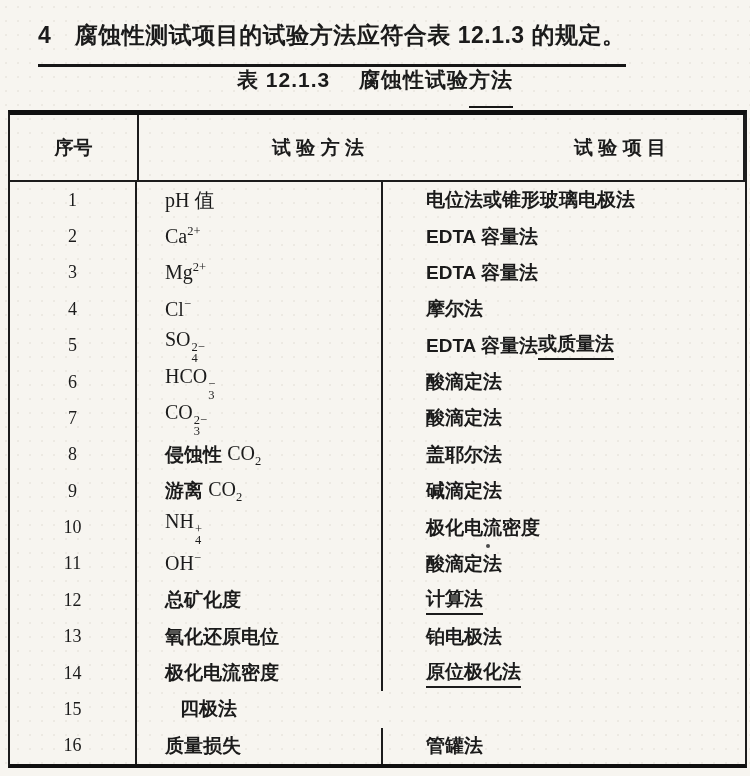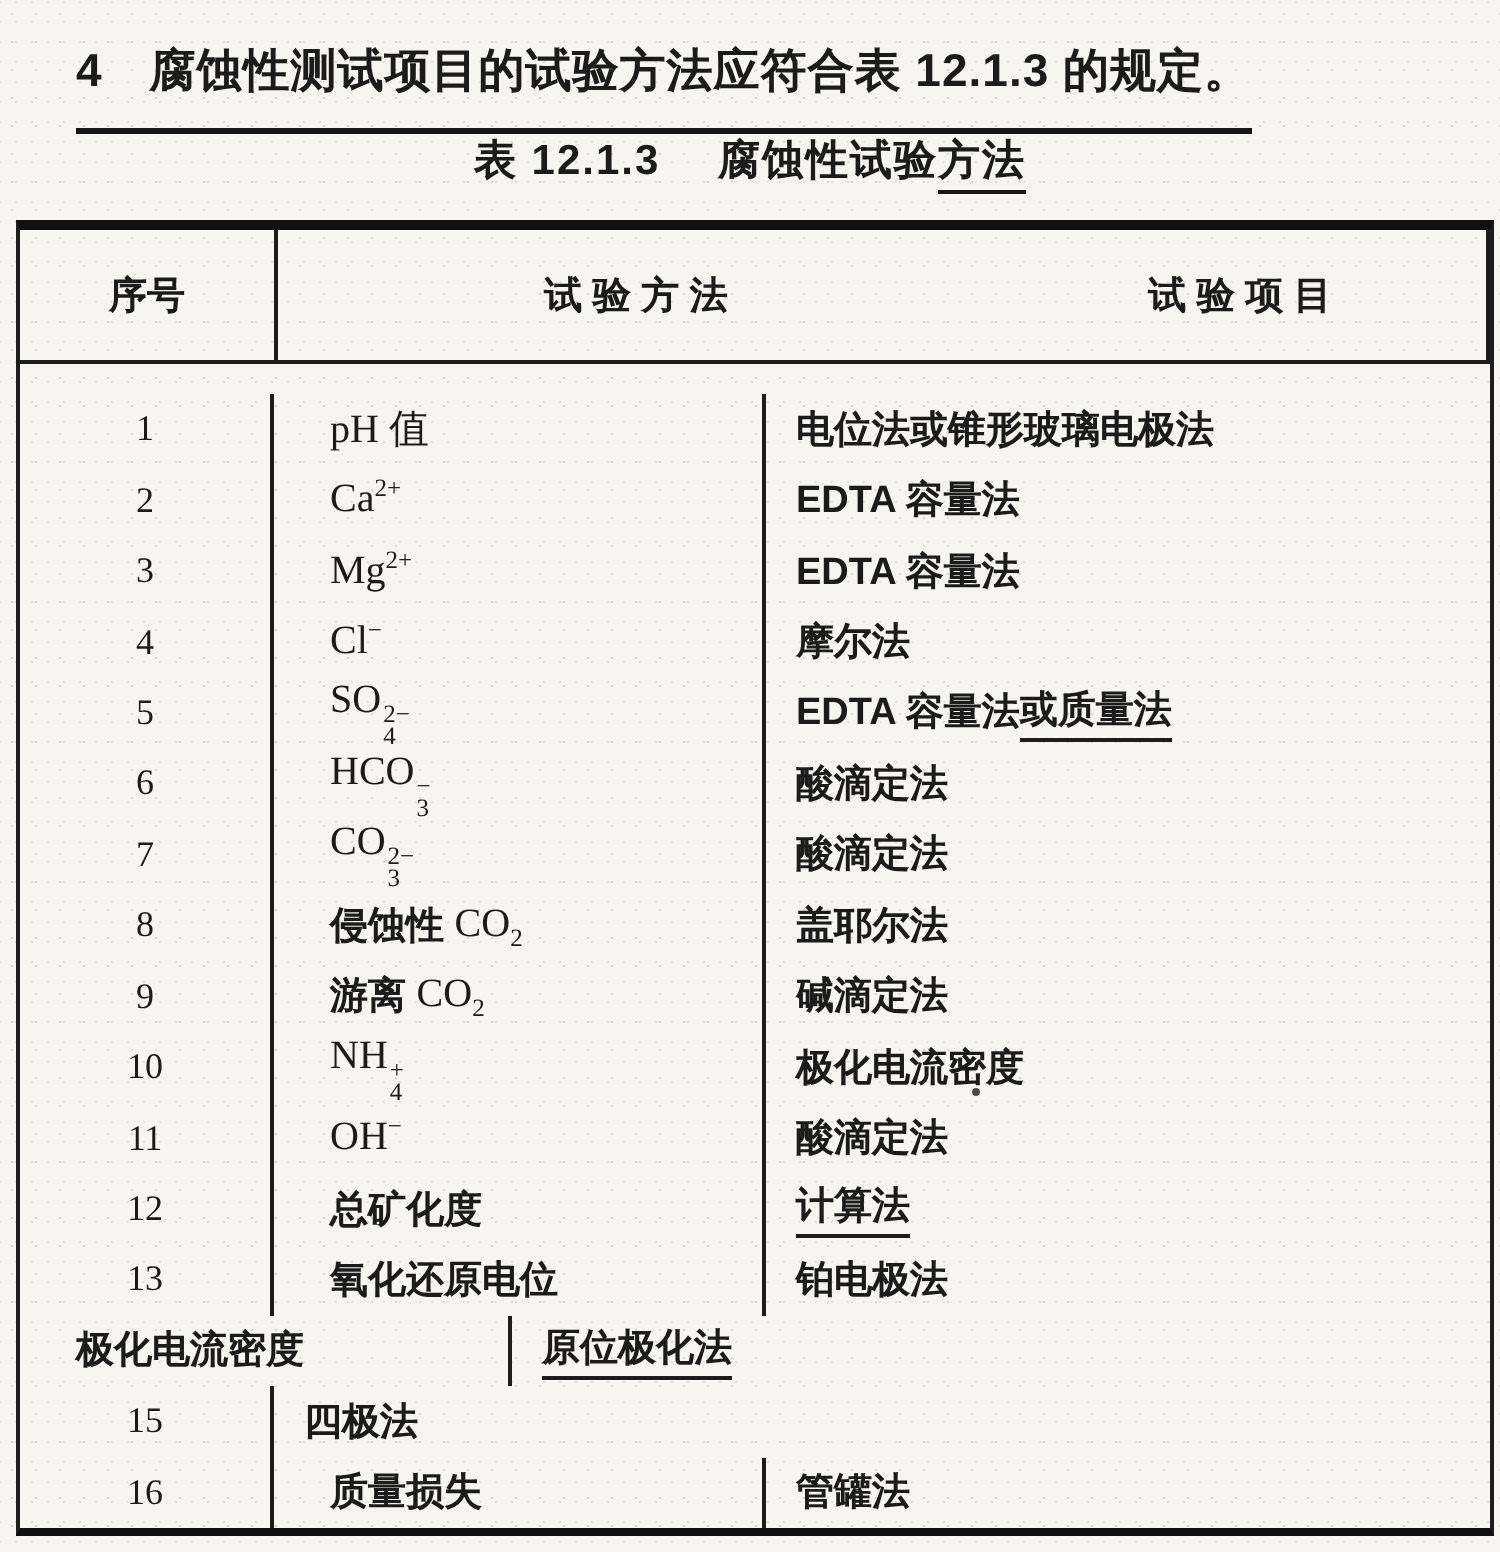--- a/index.html
+++ b/index.html
@@ -18,40 +18,40 @@
     position:absolute;left:38px;top:20px;
     font-size:23px;font-weight:700;letter-spacing:0.5px;
     border-bottom:3px solid #161616;padding-bottom:13px;
     white-space:nowrap;
     text-align:right;
   }
   .caption{
     position:absolute;left:0;top:66px;width:750px;text-align:center;
     font-size:21px;font-weight:700;letter-spacing:1px;
   }
-  .caption .u2{border-bottom:2px solid #161616;padding-bottom:3px;}
+  .caption .u2{border-bottom:2px solid #161616;padding-bottom:15px;}
   .table{
     position:absolute;left:8px;top:110px;width:739px;height:658px;
     box-sizing:border-box;display:flex;flex-direction:column;
     border-top:5px solid #101010;border-bottom:4px solid #101010;
-    border-left:2px solid #1c1c1c;border-right:2px solid #1c1c1c;gap:15px;
+    border-left:2px solid #1c1c1c;border-right:2px solid #1c1c1c;
   }
   .thead{display:flex;height:65px;border-bottom:2px solid #1c1c1c;flex:0 0 auto;}
   .th{display:flex;align-items:center;justify-content:center;font-size:19px;font-weight:700;}
   .th1{width:127px;border-right:2px solid #1c1c1c;}
   .th2{width:246px;border-right:2px solid #1c1c1c;}
   .th3{flex:1;}
   .tbody{flex:1;display:flex;flex-direction:column;}
   .row{flex:1;display:flex;min-height:0;}
   .cell{display:flex;align-items:center;box-sizing:border-box;}
   .c1{width:127px;border-right:2px solid #1c1c1c;justify-content:center;
       font-family:"Liberation Serif","DejaVu Serif",serif;font-size:18px;}
   .c2{width:246px;border-right:2px solid #1c1c1c;padding-left:28px;
       font-size:19px;font-weight:600;}
-  .c3{flex:1;padding-left:15px;font-size:19px;font-weight:600;}
+  .c3{flex:1;padding-left:15px;font-size:19px;font-weight:600;margin-left:28px;}
   .seg{white-space:pre;}
   .u{border-bottom:2px solid #1c1c1c;padding-bottom:1px;}
   .frm{font-family:"Liberation Serif","DejaVu Serif",serif;font-weight:500;
        font-size:20px;white-space:nowrap;}
   .frm sup,.frm sub{font-size:12.5px;line-height:1;}
   .stack{display:inline-flex;flex-direction:column;line-height:1;
          font-size:12.5px;vertical-align:-0.4em;margin-left:1px;
          font-family:"Liberation Serif","DejaVu Serif",serif;}
   .stack .top,.stack .bot{display:block;height:11px;}
   .speck{position:absolute;left:486px;top:544px;width:4px;height:4px;
@@ -197,20 +197,21 @@
       <div class="row">
         <div class="cell c1">13</div>
         <div class="cell c2">
           <span class="seg">氧化还原电位</span>
         </div>
         <div class="cell c3">
           <span class="seg">铂电极法</span>
         </div>
       </div>
       <div class="row">
+        <div class="cell c1">14</div>
         <div class="cell c2">
           <span class="seg">极化电流密度</span>
         </div>
         <div class="cell c3">
           <span class="seg u">原位极化法</span>
         </div>
       </div>
       <div class="row">
         <div class="cell c1">15</div>
         <div class="cell c3">

